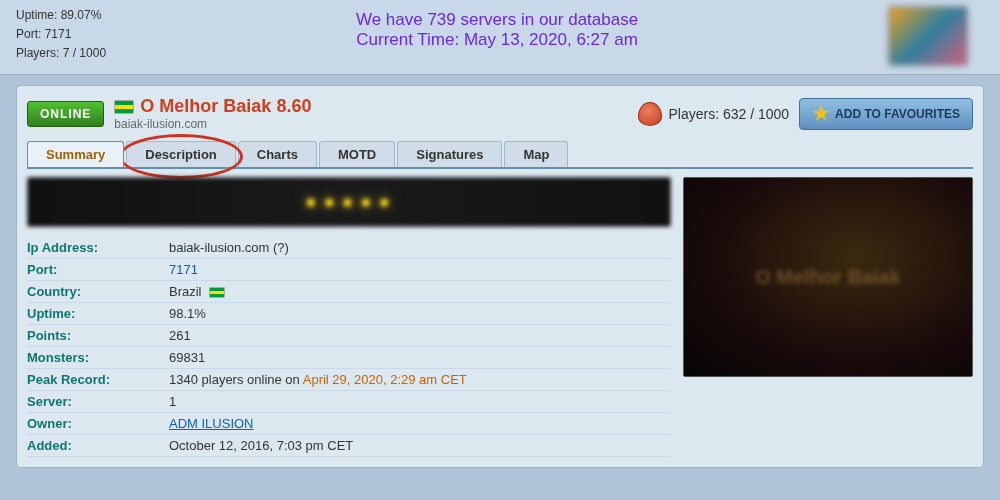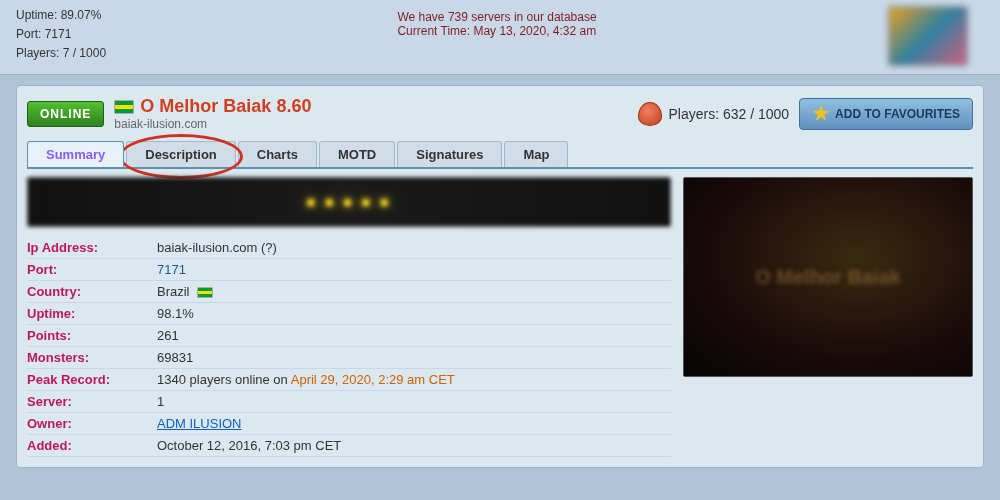--- a/index.html
+++ b/index.html
@@ -21,23 +21,23 @@
       display: flex;
       align-items: flex-start;
       justify-content: space-between;
     }
     .top-bar-left {
       font-size: 12px;
       color: #333;
       line-height: 1.6;
     }
     .top-bar-center {
-      font-size: 12px;
-      color: #7f1d1d;
-      text-align: left;
+      font-size: 17px;
+      color: #6d28d9;
+      text-align: center;
       margin-top: 4px;
     }
     .top-bar-right {
       width: 80px;
       height: 60px;
       background: linear-gradient(135deg, #e8a020, #3080a0, #d06080);
       border: 2px solid #888;
       border-radius: 3px;
       filter: blur(3px);
     }
@@ -157,21 +157,21 @@
       cursor: pointer;
       border: 1px solid #a0b8cc;
       border-bottom: none;
       background: #d0dde8;
       color: #333;
       border-radius: 3px 3px 0 0;
       margin-right: 2px;
     }
     .tab.active {
       background: #e8f0f8;
-      color: #8b5cf6;
+      color: #a16207;
       border-color: #6090b0;
       z-index: 1;
     }
     .tab-description {
       position: relative;
     }
     .tab-description-circle {
       position: absolute;
       top: -8px;
       left: -8px;
@@ -219,22 +219,22 @@
       width: 100%;
     }
     .info-row {
       display: flex;
       padding: 3px 0;
       border-bottom: 1px solid #c8d8e8;
       align-items: baseline;
     }
     .info-label {
       font-weight: bold;
-      color: #be185d;
-      width: 130px;
+      color: #0f766e;
+      width: 142px;
       flex-shrink: 0;
       font-size: 13px;
     }
     .info-value {
       color: #333;
       font-size: 13px;
     }
     .info-value.blue {
       color: #1a5a9a;
     }
@@ -283,21 +283,21 @@
 <body>
 
 <div class="top-bar">
   <div class="top-bar-left">
     <div>Uptime: 89.07%</div>
     <div>Port: 7171</div>
     <div>Players: 7 / 1000</div>
   </div>
   <div class="top-bar-center">
     <div>We have 739 servers in our database</div>
-    <div>Current Time: May 13, 2020, 4:32 am</div>
+    <div>Current Time: May 13, 2020, 6:27 am</div>
   </div>
   <div class="top-bar-right"></div>
 </div>
 
 <div class="main-content">
 
   <div class="server-header">
     <div class="online-badge">ONLINE</div>
     <div class="server-title-block">
       <div class="server-name">

